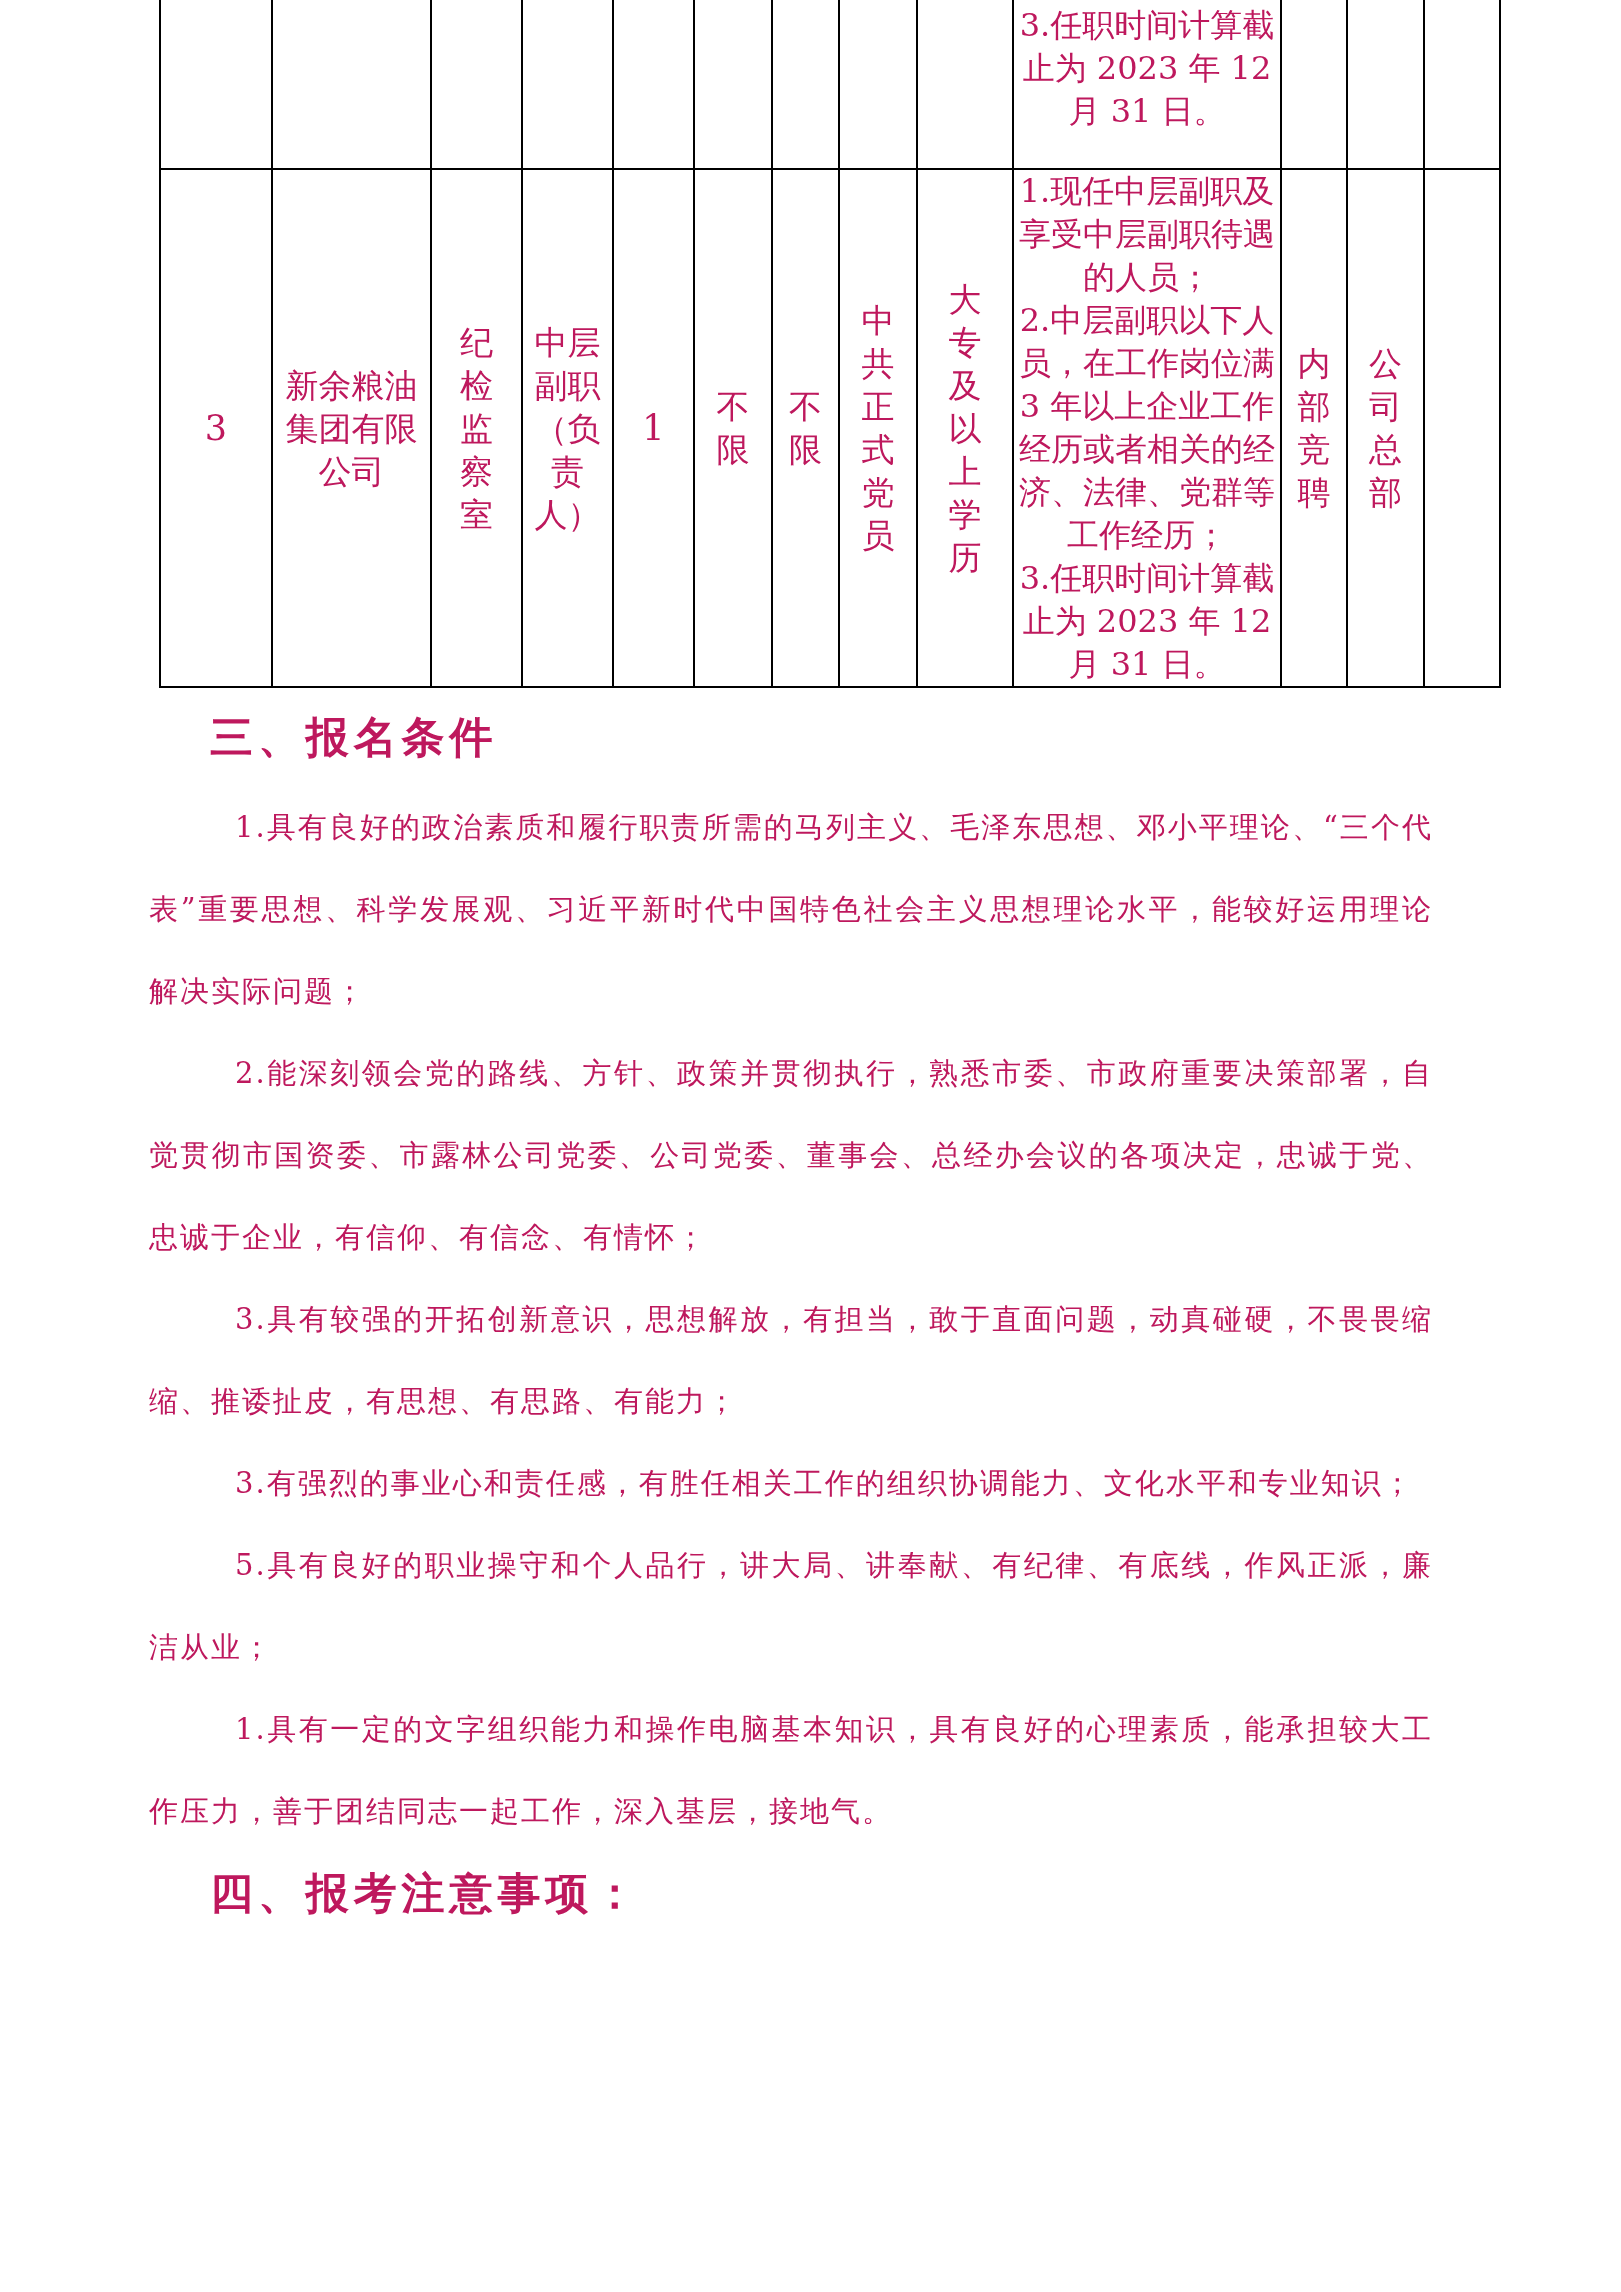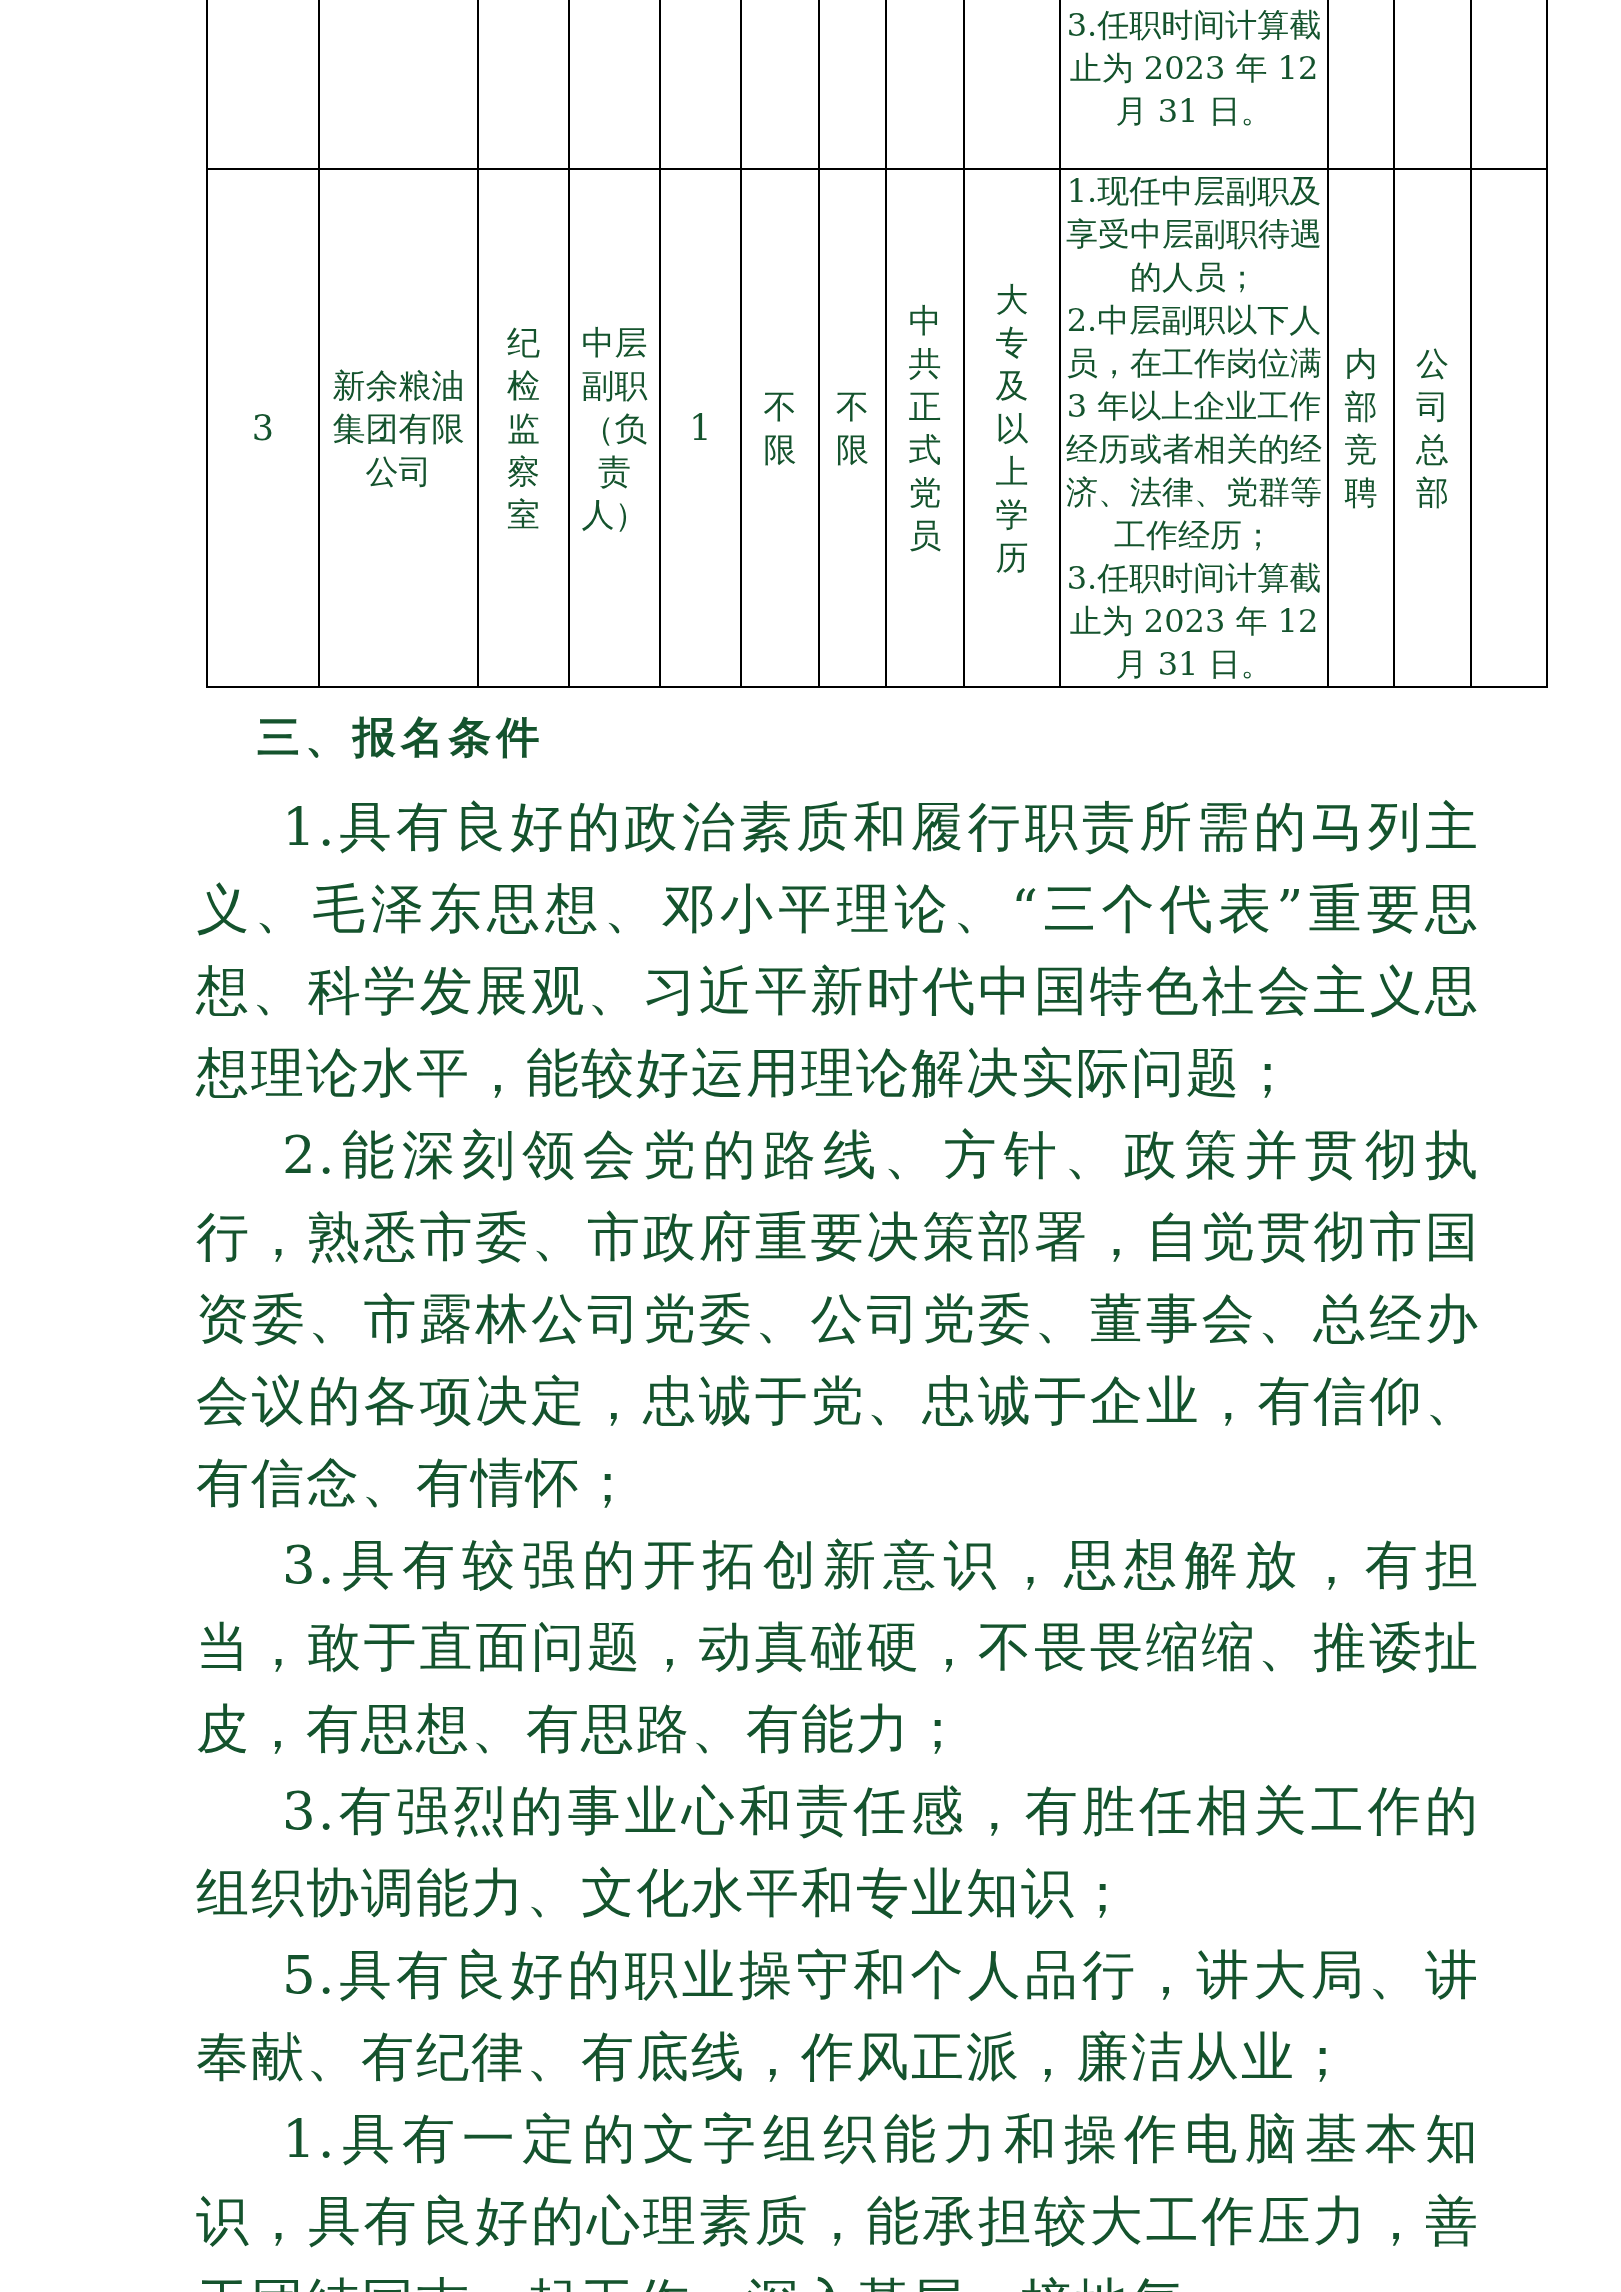--- a/index.html
+++ b/index.html
@@ -3,24 +3,23 @@
 <meta charset="utf-8">
 <style>
   * { box-sizing: border-box; margin: 0; padding: 0; }
   html, body { background: #e8e8e8; }
   .page {
     position: relative;
     width: 1621px;
     height: 2293px;
     margin: 0 auto;
     background: #ffffff;
-    color: #14532d;
+    color: #be185d;
     overflow: hidden;
     font-family: "DejaVu Serif", "Liberation Serif", serif;
-    padding-left: 47px;
   }
 
   
   table.job-table {
     border-collapse: collapse;
     table-layout: fixed;
     margin-left: 159px;
     width: 1341px;
   }
   table.job-table td {
@@ -79,21 +78,21 @@
   .content .sec-heading {
     font-family: Liberation Sans, sans-serif;
     font-weight: bold;
     font-size: 43px;
     line-height: 82px;
     letter-spacing: 4.9px;
     padding-left: 61px;
   }
   .content .sec-heading.first { margin-bottom: 7.8px; }
   .content p.body-para {
-    font-size: 53px;
+    font-size: 29px;
     line-height: 82px;
     letter-spacing: 2px;
     text-align: justify;
     text-indent: 86px;
     word-break: break-all;
   }
 </style>
 </head>
 <body>
 

